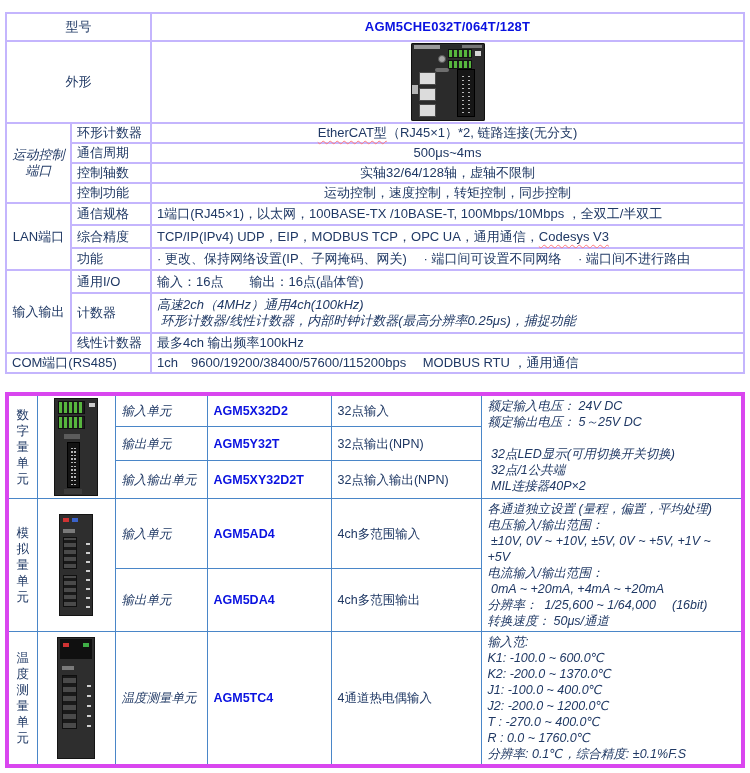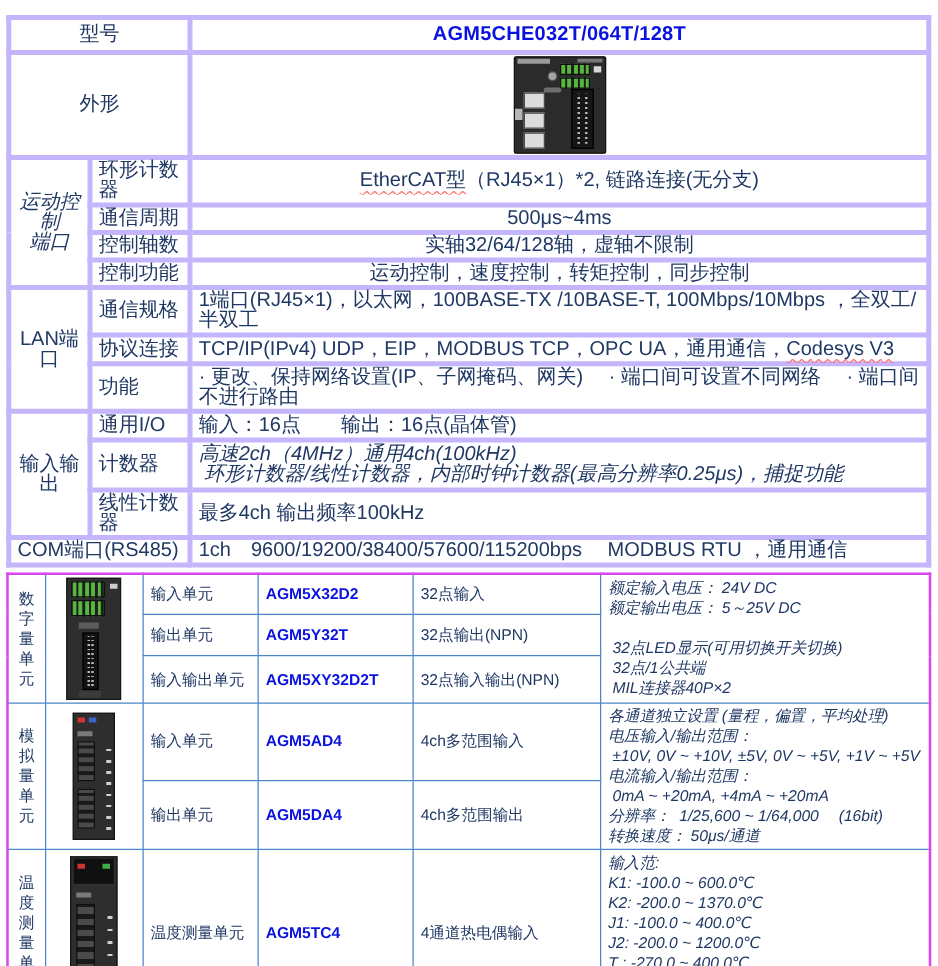--- a/index.html
+++ b/index.html
@@ -6,32 +6,32 @@
   html,body { margin:0; padding:0; }
   body {
     width:750px; height:773px; background:#ffffff; overflow:hidden;
     font-family:"Liberation Sans","DejaVu Sans",sans-serif;
     color:#1f3864;
   }
   .wrap { padding:12px 5px 0 5px; }
 
   table { border-collapse:collapse; width:740px; table-layout:fixed; }
   .t-top { border:1px solid #a9b6c6; }
-  .t-top td { border:4px solid #c4b5fd; font-size:16px; padding:1px 5px; line-height:16px; }
-  .t-bot { margin-top:4px; border:2px solid #d946ef; }
+  .t-top td { border:2px solid #c4b5fd; font-size:13px; padding:1px 5px; line-height:16px; }
+  .t-bot { margin-top:18px; border:4px solid #d946ef; }
   .t-bot td { border:1px solid #4a86c8; font-size:12.5px; padding:2px 6px; line-height:16px; }
 
   .center { text-align:center; }
   .pre { white-space:pre-wrap;font-style:italic; }
   .model-title { color:#0a12e0; font-weight:bold; font-size:14px; letter-spacing:.2px; }
   .model { color:#0a12e0; font-weight:bold; font-size:13.5px; vertical-align:middle; }
   .wavy { text-decoration:underline wavy #ff7a7a 1px; text-underline-offset:3px; text-decoration-skip-ink:none;text-align:right; }
   .vlabel { text-align:center; word-break:break-all; line-height:20px; font-size:13px; padding:2px 0; }
   .spec { vertical-align:top; line-height:15.6px; font-size:12px; padding-top:4px; }
-  .typecell { padding-left:14px; }
+  .typecell { padding-left:14px;font-style:italic; }
   .img-cell { padding:2px 0; text-align:center; vertical-align:middle; }
 
   
   .main-unit { position:relative; width:74px; height:78px; margin:0 auto; background:#2b2b2b; border-radius:2px; box-shadow:0 0 0 1px #111 inset; }
   .main-unit div { position:absolute; }
   .mu-brand { top:2px; left:3px; width:26px; height:4px; background:#9a9a9a; }
   .mu-name  { top:2px; right:3px; width:20px; height:3px; background:#777; }
   .mu-led1 { top:6px;  right:13px; width:24px; height:9px; background:repeating-linear-gradient(90deg,#57b63e 0 3px,#1c1c1c 3px 5px); border:1px solid #101010; }
   .mu-led2 { top:17px; right:13px; width:24px; height:9px; background:repeating-linear-gradient(90deg,#57b63e 0 3px,#1c1c1c 3px 5px); border:1px solid #101010; }
   .mu-tag { top:8px; right:4px; width:6px; height:5px; background:#d8d8d8; }
@@ -134,21 +134,21 @@
       <td>控制功能</td>
       <td class="center">运动控制，速度控制，转矩控制，同步控制</td>
     </tr>
 
     <tr style="height:22px">
       <td rowspan="3" class="center">LAN端口</td>
       <td>通信规格</td>
       <td>1端口(RJ45×1)，以太网，100BASE-TX /10BASE-T, 100Mbps/10Mbps ，全双工/半双工</td>
     </tr>
     <tr style="height:23px">
-      <td>协议连接</td>
+      <td>综合精度</td>
       <td><span>TCP/IP(IPv4) UDP，EIP，MODBUS TCP，OPC UA，通用通信，</span><span class="wavy">Codesys V3</span></td>
     </tr>
     <tr style="height:22px">
       <td>功能</td>
       <td>· 更改、保持网络设置(IP、子网掩码、网关)　 · 端口间可设置不同网络　 · 端口间不进行路由</td>
     </tr>
 
     <tr style="height:23px">
       <td rowspan="3" class="center">输入输出</td>
       <td>通用I/O</td>

